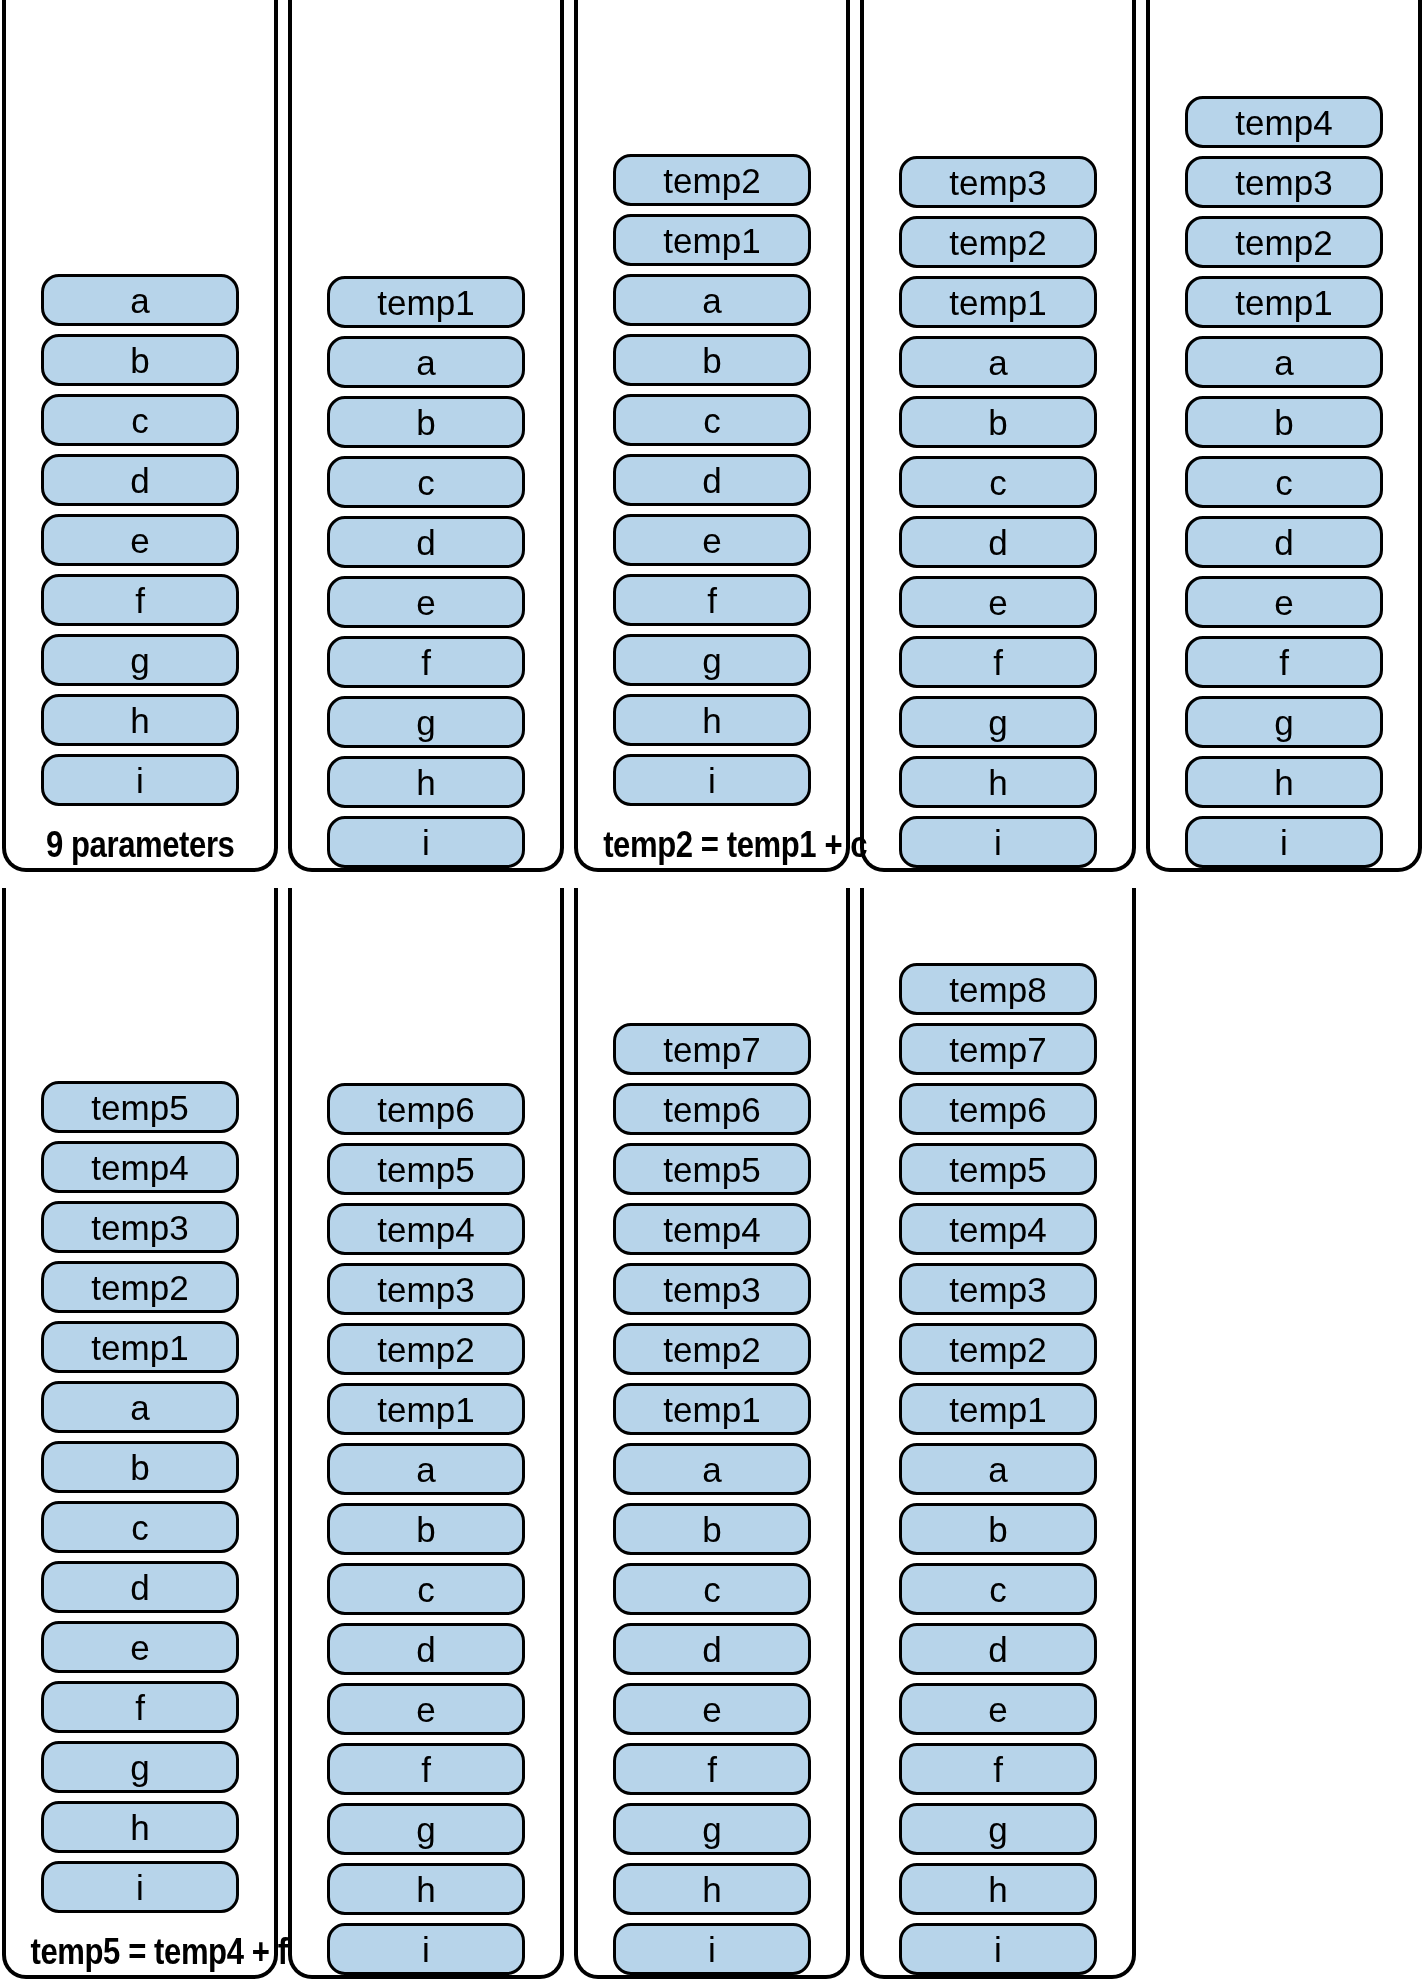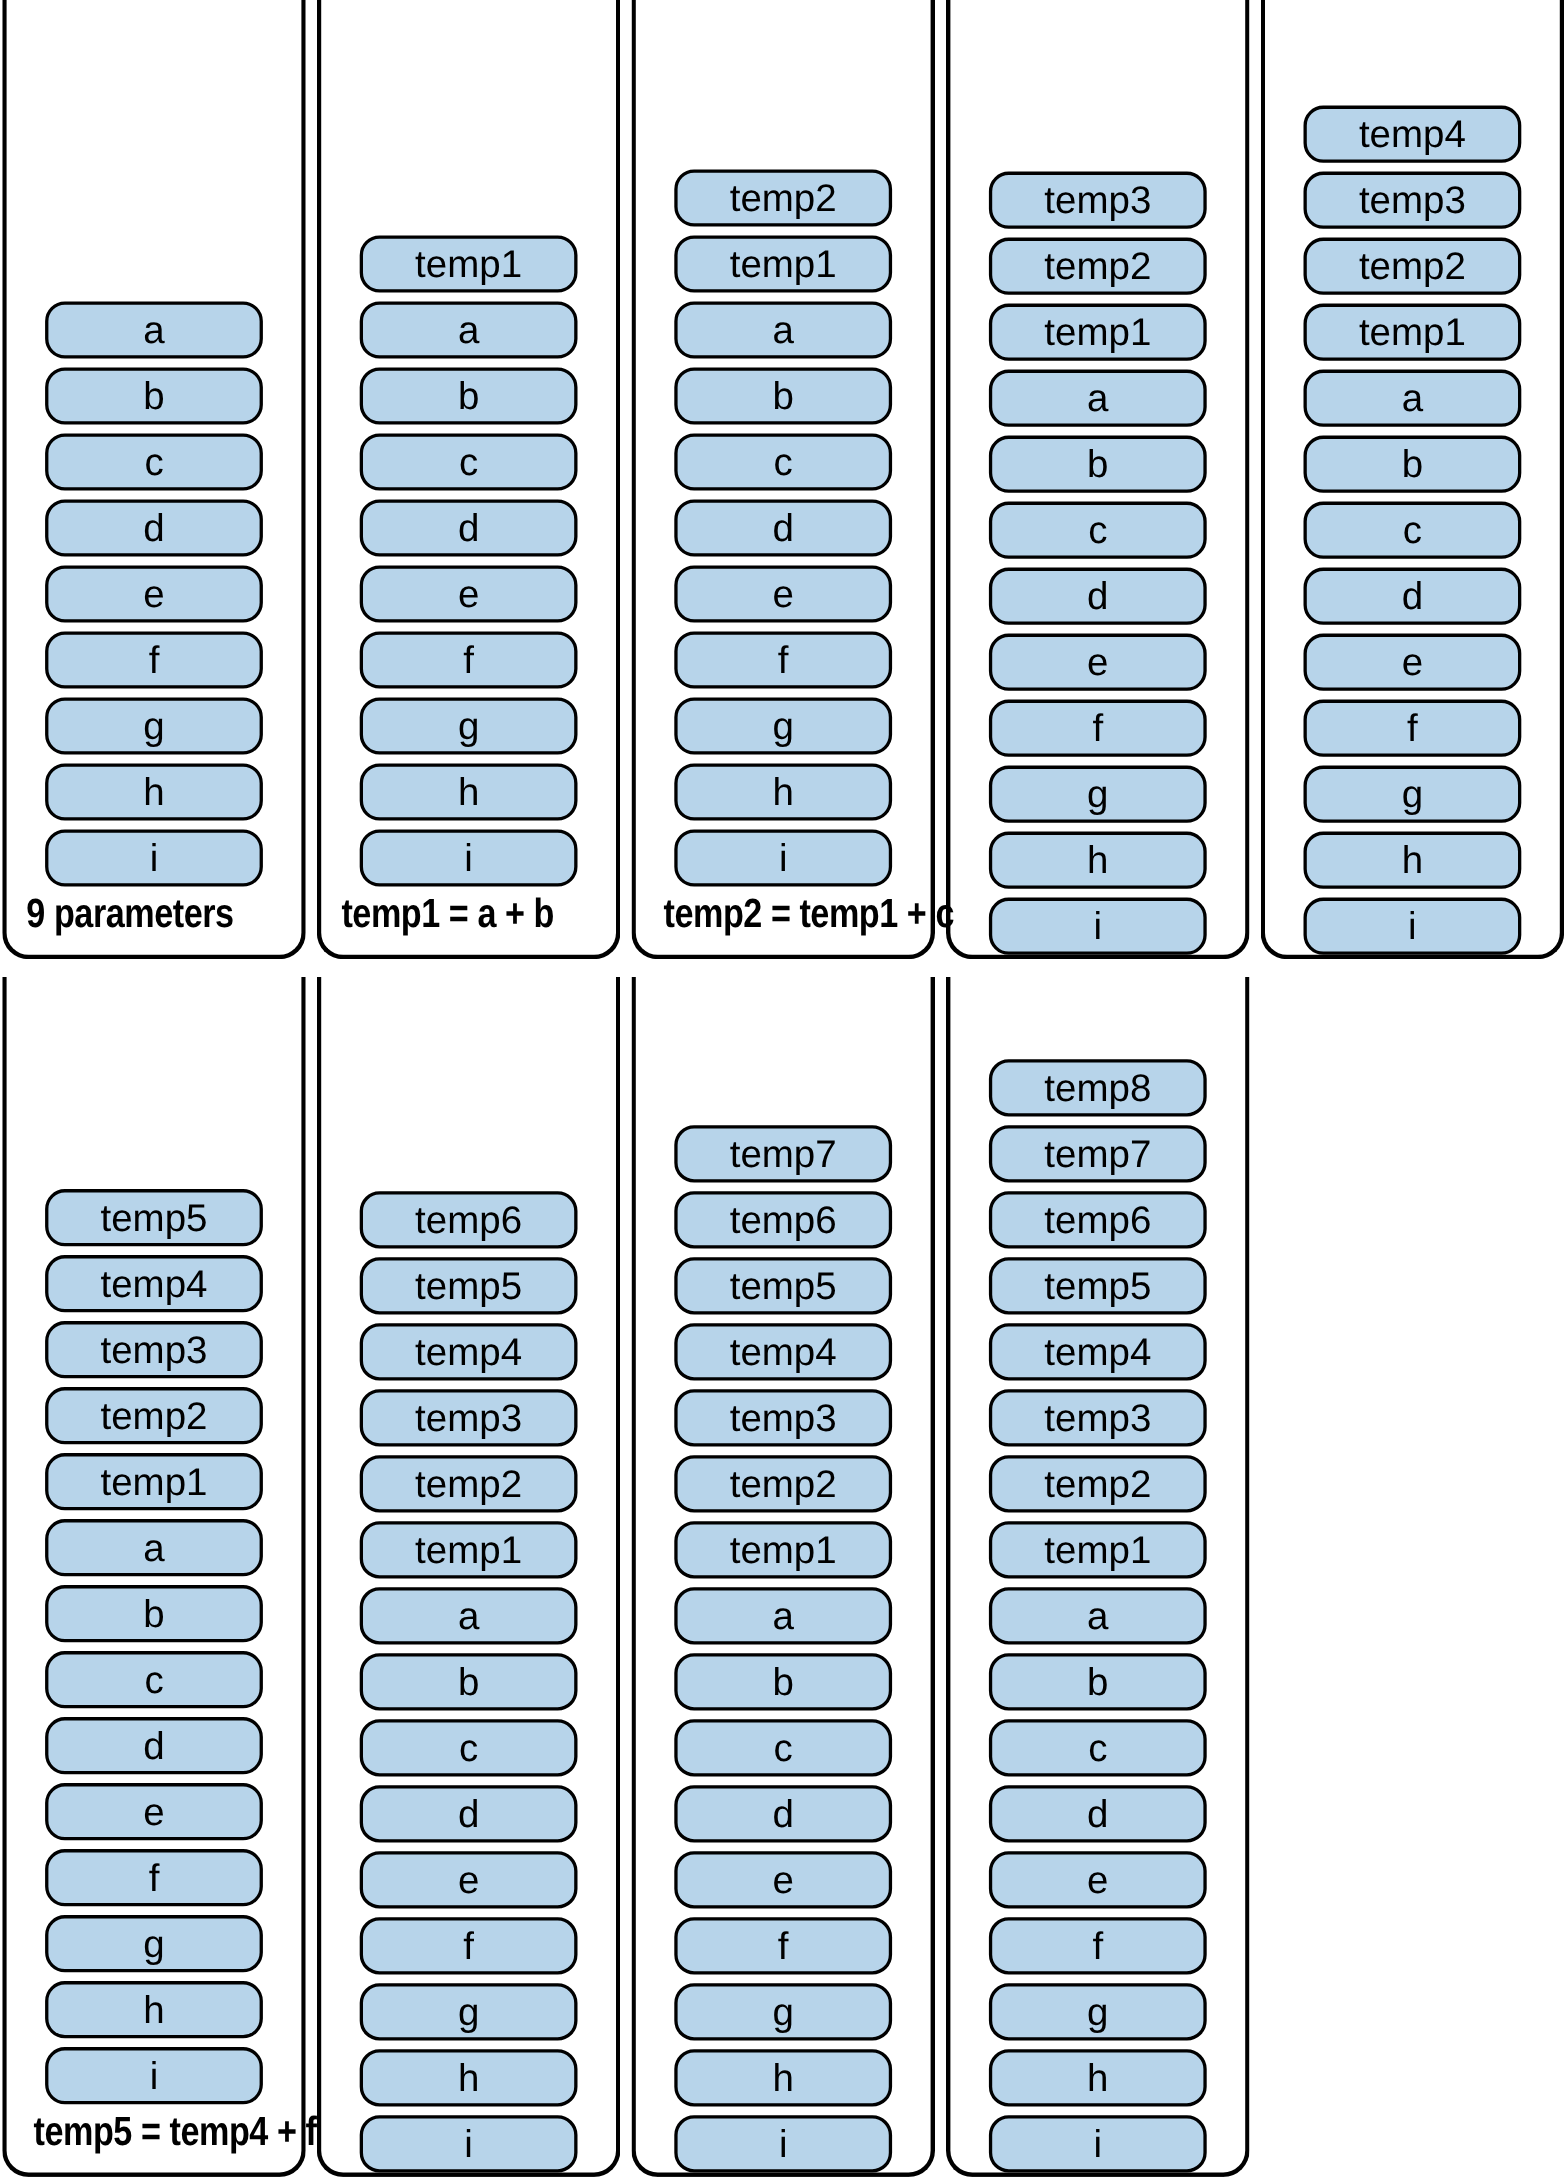--- a/index.html
+++ b/index.html
@@ -55,21 +55,22 @@
     border: 3.5px solid var(--line, #000);
     border-radius: 18px;
     display: flex;
     align-items: center;
     justify-content: center;
     font-size: 35px;
     line-height: 1;
   }
   .caption {
     height: 62px;
-    padding-top: 2px;
+    padding-top: 16px;
+    text-align: center;
     font-weight: bold;
     font-size: 37px;
     line-height: 46px;
     white-space: nowrap;
   }
   .caption-text {
     display: inline-block;
     transform: scaleX(0.84);
     transform-origin: center;
     letter-spacing: -0.5px;
@@ -100,21 +101,20 @@
           <div class="slot">a</div>
           <div class="slot">b</div>
           <div class="slot">c</div>
           <div class="slot">d</div>
           <div class="slot">e</div>
           <div class="slot">f</div>
           <div class="slot">g</div>
           <div class="slot">h</div>
           <div class="slot">i</div>
         </div>
-        <div class="caption"><span class="caption-text">temp1 = a + b</span></div>
       </div>
       <div class="panel">
         <div class="stack">
           <div class="slot">temp2</div>
           <div class="slot">temp1</div>
           <div class="slot">a</div>
           <div class="slot">b</div>
           <div class="slot">c</div>
           <div class="slot">d</div>
           <div class="slot">e</div>

